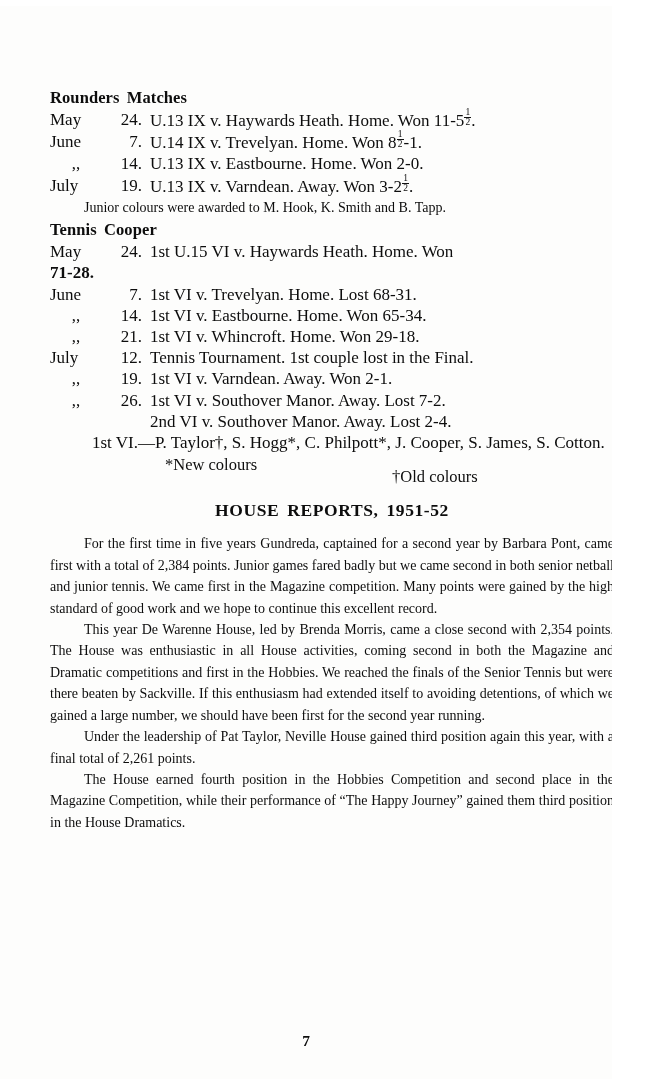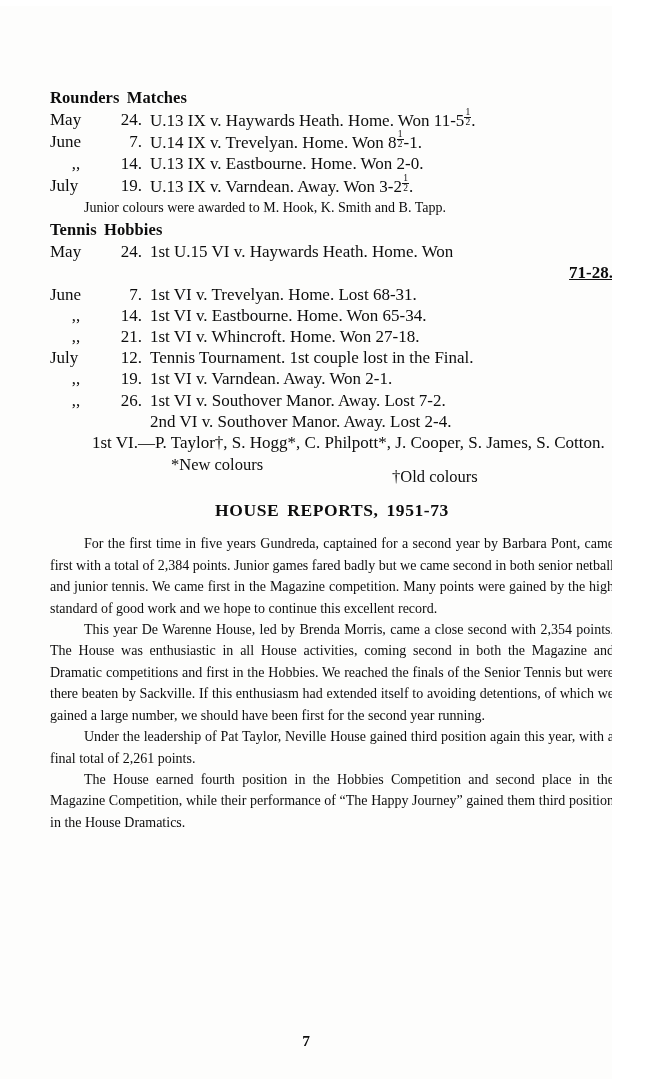--- a/index.html
+++ b/index.html
@@ -76,26 +76,25 @@
     line-height: 9px;
   }
   .frac i {
     display: block;
     font-style: normal;
     line-height: 9px;
   }
 
   
   .fx-overflow {
-    text-align: right;
+    text-align: left;
     font-size: 17px;
     line-height: 21.2px;
     font-weight: bold;
     padding-right: 1px;
-    text-decoration: underline;
   }
 
   
   p.body {
     margin: 0;
     font-size: 14px;
     line-height: 21.4px;
     text-align: justify;
     text-justify: inter-word;
     text-indent: 34px;
@@ -112,21 +111,21 @@
   }
 
   
   .footnotes {
     position: relative;
     font-size: 16.5px;
     line-height: 22px;
     height: 24px;
     margin-top: 1px;
   }
-  .fn-new { position: absolute; left: 121px; top: 0; }
+  .fn-new { position: absolute; left: 115px; top: 0; }
   .fn-old { position: absolute; left: 342px; top: 12px; }
 
   
   .main-head {
     text-align: center;
     font-weight: bold;
     font-size: 17.5px;
     letter-spacing: 0.6px;
     word-spacing: 3px;
     margin: 22px 0 12px 0;
@@ -176,21 +175,21 @@
         <span class="fx-month">July</span>
         <span class="fx-day">19.</span>
         <span class="fx-body"><span>U.13 IX v. Varndean.  Away.  Won 3-2</span><span class="frac"><b>1</b><i>2</i></span><span>.</span></span>
       </div>
 
 
     </div>
 
     <p class="body">Junior colours were awarded to M. Hook, K. Smith and B. Tapp.</p>
 
-    <div class="sec-head tight">Tennis Hobbies</div>
+    <div class="sec-head tight">Tennis Cooper</div>
 
     <div class="fixtures">
 
       <div class="fx-row">
         <span class="fx-month">May</span>
         <span class="fx-day">24.</span>
         <span class="fx-body">1st U.15 VI v. Haywards Heath.  Home. Won</span>
       </div>
       <div class="fx-overflow">71-28.</div>
 
@@ -202,21 +201,21 @@
 
       <div class="fx-row">
         <span class="fx-month ditto">,,</span>
         <span class="fx-day">14.</span>
         <span class="fx-body">1st VI v. Eastbourne.  Home.  Won 65-34.</span>
       </div>
 
       <div class="fx-row">
         <span class="fx-month ditto">,,</span>
         <span class="fx-day">21.</span>
-        <span class="fx-body">1st VI v. Whincroft.  Home.  Won 27-18.</span>
+        <span class="fx-body">1st VI v. Whincroft.  Home.  Won 29-18.</span>
       </div>
 
       <div class="fx-row">
         <span class="fx-month">July</span>
         <span class="fx-day">12.</span>
         <span class="fx-body">Tennis Tournament.  1st couple lost in the Final.</span>
       </div>
 
       <div class="fx-row">
         <span class="fx-month ditto">,,</span>
@@ -238,21 +237,21 @@
 
     </div>
 
     <p class="teamlist">1st VI.—P. Taylor†, S. Hogg*, C. Philpott*, J. Cooper, S. James, S. Cotton.</p>
 
     <div class="footnotes">
       <span class="fn-new">*New colours</span>
       <span class="fn-old">†Old colours</span>
     </div>
 
-    <div class="main-head">HOUSE REPORTS, 1951-73</div>
+    <div class="main-head">HOUSE REPORTS, 1951-52</div>
 
     <p class="body">For the first time in five years Gundreda, captained for a second year by Barbara Pont, came first with a total of 2,384 points.  Junior games fared badly but we came second in both senior netball and junior tennis. We came first in the Magazine competition.  Many points were gained by the high standard of good work and we hope to continue this excellent record.</p>
     <p class="body">This year De Warenne House, led by Brenda Morris, came a close second with 2,354 points.  The House was enthusiastic in all House activities, coming second in both the Magazine and Dramatic competitions and first in the Hobbies. We reached the finals of the Senior Tennis but were there beaten by Sackville.  If this enthusiasm had extended itself to avoiding detentions, of which we gained a large number, we should have been first for the second year running.</p>
     <p class="body">Under the leadership of Pat Taylor, Neville House gained third position again this year, with a final total of 2,261 points.</p>
     <p class="body">The House earned fourth position in the Hobbies Competition and second place in the Magazine Competition, while their performance of “The Happy Journey” gained them third position in the House Dramatics.</p>
 
   </div>
 
   <div class="folio">7</div>
 </div>

